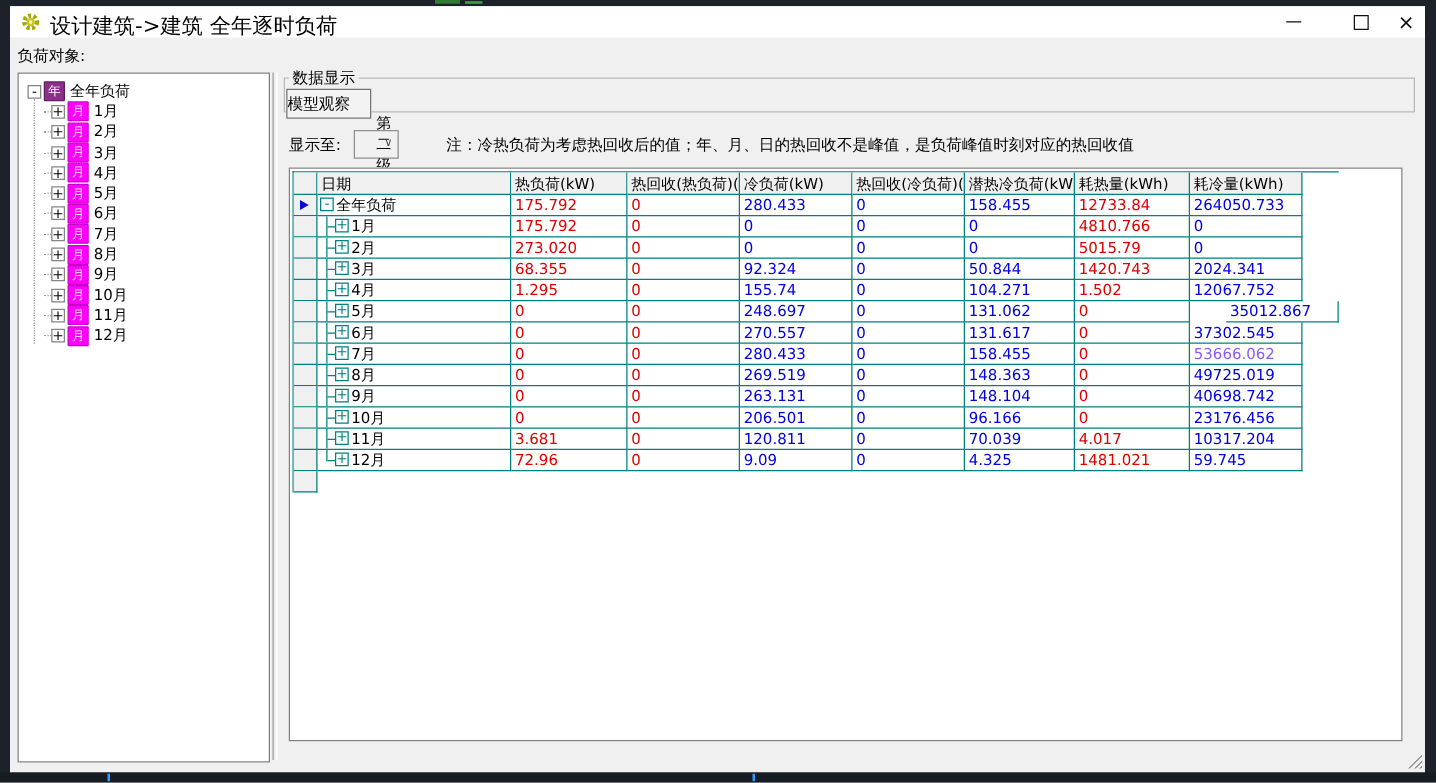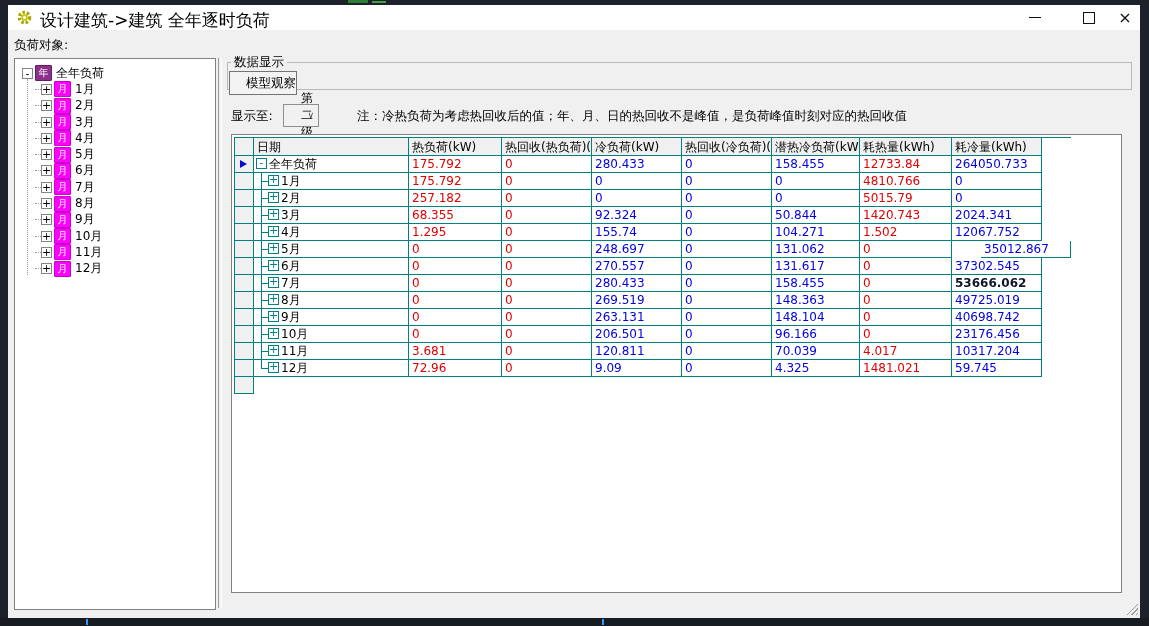--- a/index.html
+++ b/index.html
@@ -30,21 +30,21 @@
              font-size:10px;color:#fff;margin:0 2px 0 2px;flex:none;border-radius:1px;}
   .tree-icon.year{background:#8b2f8b;border:1px solid #5e1f5e;}
   .tree-icon.month-ic{background:#ff00ff;border:1px solid #cc00cc;}
   .tlabel{margin-left:2px;}
   
   .splitter{position:absolute;left:210px;top:28px;width:2px;height:550px;border-left:1px solid #9a9a9a;border-right:1px solid #ffffff;}
   
   .groupbox{position:absolute;left:219px;top:32px;width:905px;height:28px;border:1px solid #b9b9b9;box-sizing:border-box;}
   .groupbox-label{position:absolute;left:3px;top:-9px;background:#f0f0f0;padding:0 3px;font-size:12.5px;}
   .model-btn{position:absolute;left:221px;top:41px;width:66px;height:22px;background:#f3f3f3;border:1px solid #747474;
-             display:flex;align-items:center;justify-content:flex-end;font-size:12.5px;cursor:default;}
+             display:flex;align-items:center;justify-content:flex-start;font-size:12.5px;cursor:default;}
   .radio-row{position:absolute;left:488px;top:39px;display:flex;gap:17px;align-items:center;}
   .radio-item{display:flex;align-items:center;gap:4px;font-size:12.5px;cursor:default;}
   .radio-circ{width:12px;height:12px;border-radius:50%;border:1px solid #333;background:#fff;display:flex;align-items:center;justify-content:center;flex:none;}
   .radio-circ .dot{width:6px;height:6px;border-radius:50%;background:#1a1a1a;display:none;}
   .radio-item.sel .radio-circ .dot{display:block;}
   .display-label{position:absolute;left:223px;top:78px;font-size:12.5px;}
   .level-combo{position:absolute;left:275px;top:74px;width:36px;height:23px;background:#f1f1f1;border:1px solid #8f8f8f;
                box-sizing:border-box;display:flex;align-items:center;padding-left:17px;cursor:default;}
   .combo-chevron{position:absolute;right:4px;top:5px;font-size:9px;color:#444;}
   .note-text{position:absolute;left:349px;top:78px;font-size:12.5px;white-space:nowrap;}
@@ -238,21 +238,21 @@
             <div class="gcell" style="width: 90px; color: rgb(224, 0, 0);">0</div>
             <div class="gcell" style="width: 90px; color: rgb(0, 0, 224);">0</div>
             <div class="gcell" style="width: 90px; color: rgb(0, 0, 224);">0</div>
             <div class="gcell" style="width: 88px; color: rgb(0, 0, 224);">0</div>
             <div class="gcell" style="width: 92px; color: rgb(224, 0, 0);">4810.766</div>
             <div class="gcell" style="width: 90px; color: rgb(0, 0, 224);">0</div>
           </div>
           <div class="grow">
             <div class="gcell indic" style="width: 19px;"></div>
             <div class="gcell date-cell" style="width: 155px;"><div class="tl-v"></div><div class="tl-h"></div><div class="gexp mon">+</div><div class="date-lbl mon-lbl" style="display: inline-block;">2月</div></div>
-            <div class="gcell" style="width: 93px; color: rgb(224, 0, 0);">257.182</div>
+            <div class="gcell" style="width: 93px; color: rgb(224, 0, 0);">273.020</div>
             <div class="gcell" style="width: 90px; color: rgb(224, 0, 0);">0</div>
             <div class="gcell" style="width: 90px; color: rgb(0, 0, 224);">0</div>
             <div class="gcell" style="width: 90px; color: rgb(0, 0, 224);">0</div>
             <div class="gcell" style="width: 88px; color: rgb(0, 0, 224);">0</div>
             <div class="gcell" style="width: 92px; color: rgb(224, 0, 0);">5015.79</div>
             <div class="gcell" style="width: 90px; color: rgb(0, 0, 224);">0</div>
           </div>
           <div class="grow">
             <div class="gcell indic" style="width: 19px;"></div>
             <div class="gcell date-cell" style="width: 155px;"><div class="tl-v"></div><div class="tl-h"></div><div class="gexp mon">+</div><div class="date-lbl mon-lbl" style="display: inline-block;">3月</div></div>
@@ -299,21 +299,21 @@
           </div>
           <div class="grow">
             <div class="gcell indic" style="width: 19px;"></div>
             <div class="gcell date-cell" style="width: 155px;"><div class="tl-v"></div><div class="tl-h"></div><div class="gexp mon">+</div><div class="date-lbl mon-lbl" style="display: inline-block;">7月</div></div>
             <div class="gcell" style="width: 93px; color: rgb(224, 0, 0);">0</div>
             <div class="gcell" style="width: 90px; color: rgb(224, 0, 0);">0</div>
             <div class="gcell" style="width: 90px; color: rgb(0, 0, 224);">280.433</div>
             <div class="gcell" style="width: 90px; color: rgb(0, 0, 224);">0</div>
             <div class="gcell" style="width: 88px; color: rgb(0, 0, 224);">158.455</div>
             <div class="gcell" style="width: 92px; color: rgb(224, 0, 0);">0</div>
-            <div class="gcell" style="width: 90px; color: #0f172a; font-weight: bold;">53666.062</div>
+            <div class="gcell" style="width: 90px; color: #8b5cf6;">53666.062</div>
           </div>
           <div class="grow">
             <div class="gcell indic" style="width: 19px;"></div>
             <div class="gcell date-cell" style="width: 155px;"><div class="tl-v"></div><div class="tl-h"></div><div class="gexp mon">+</div><div class="date-lbl mon-lbl" style="display: inline-block;">8月</div></div>
             <div class="gcell" style="width: 93px; color: rgb(224, 0, 0);">0</div>
             <div class="gcell" style="width: 90px; color: rgb(224, 0, 0);">0</div>
             <div class="gcell" style="width: 90px; color: rgb(0, 0, 224);">269.519</div>
             <div class="gcell" style="width: 90px; color: rgb(0, 0, 224);">0</div>
             <div class="gcell" style="width: 88px; color: rgb(0, 0, 224);">148.363</div>
             <div class="gcell" style="width: 92px; color: rgb(224, 0, 0);">0</div>

